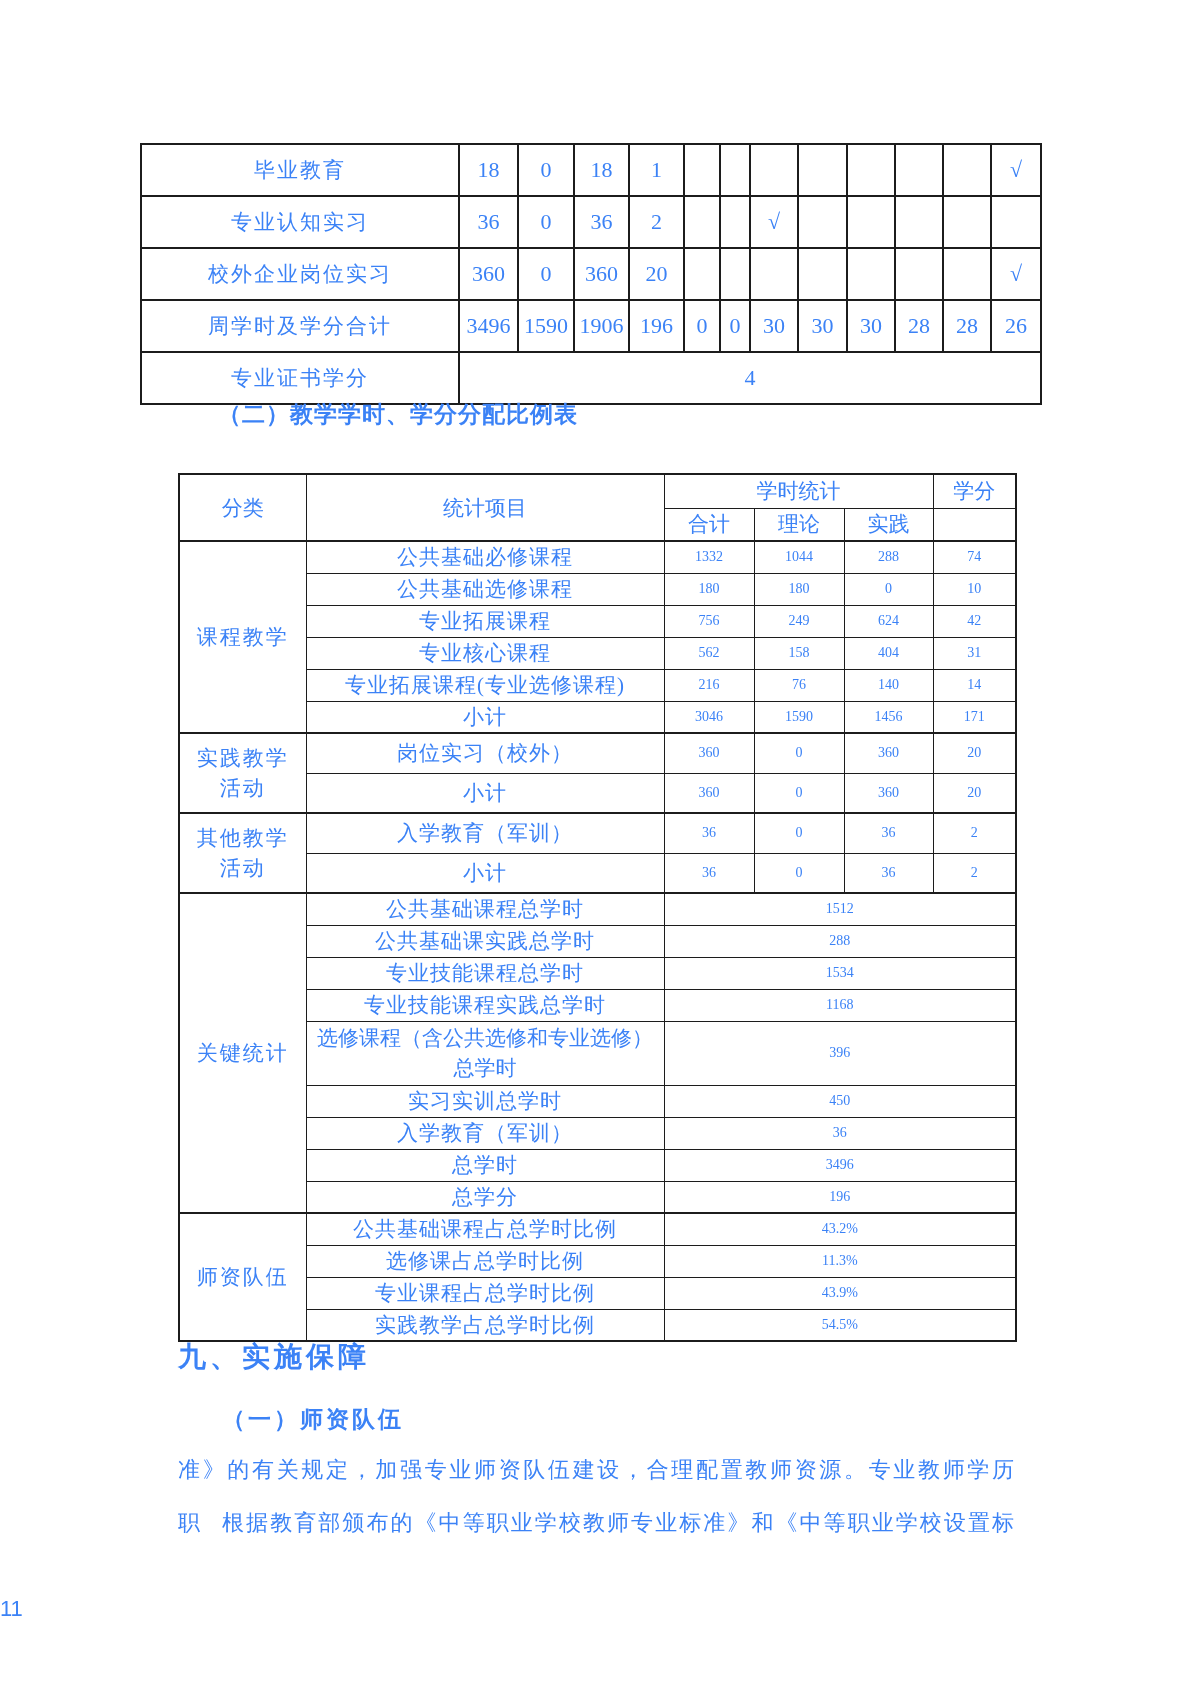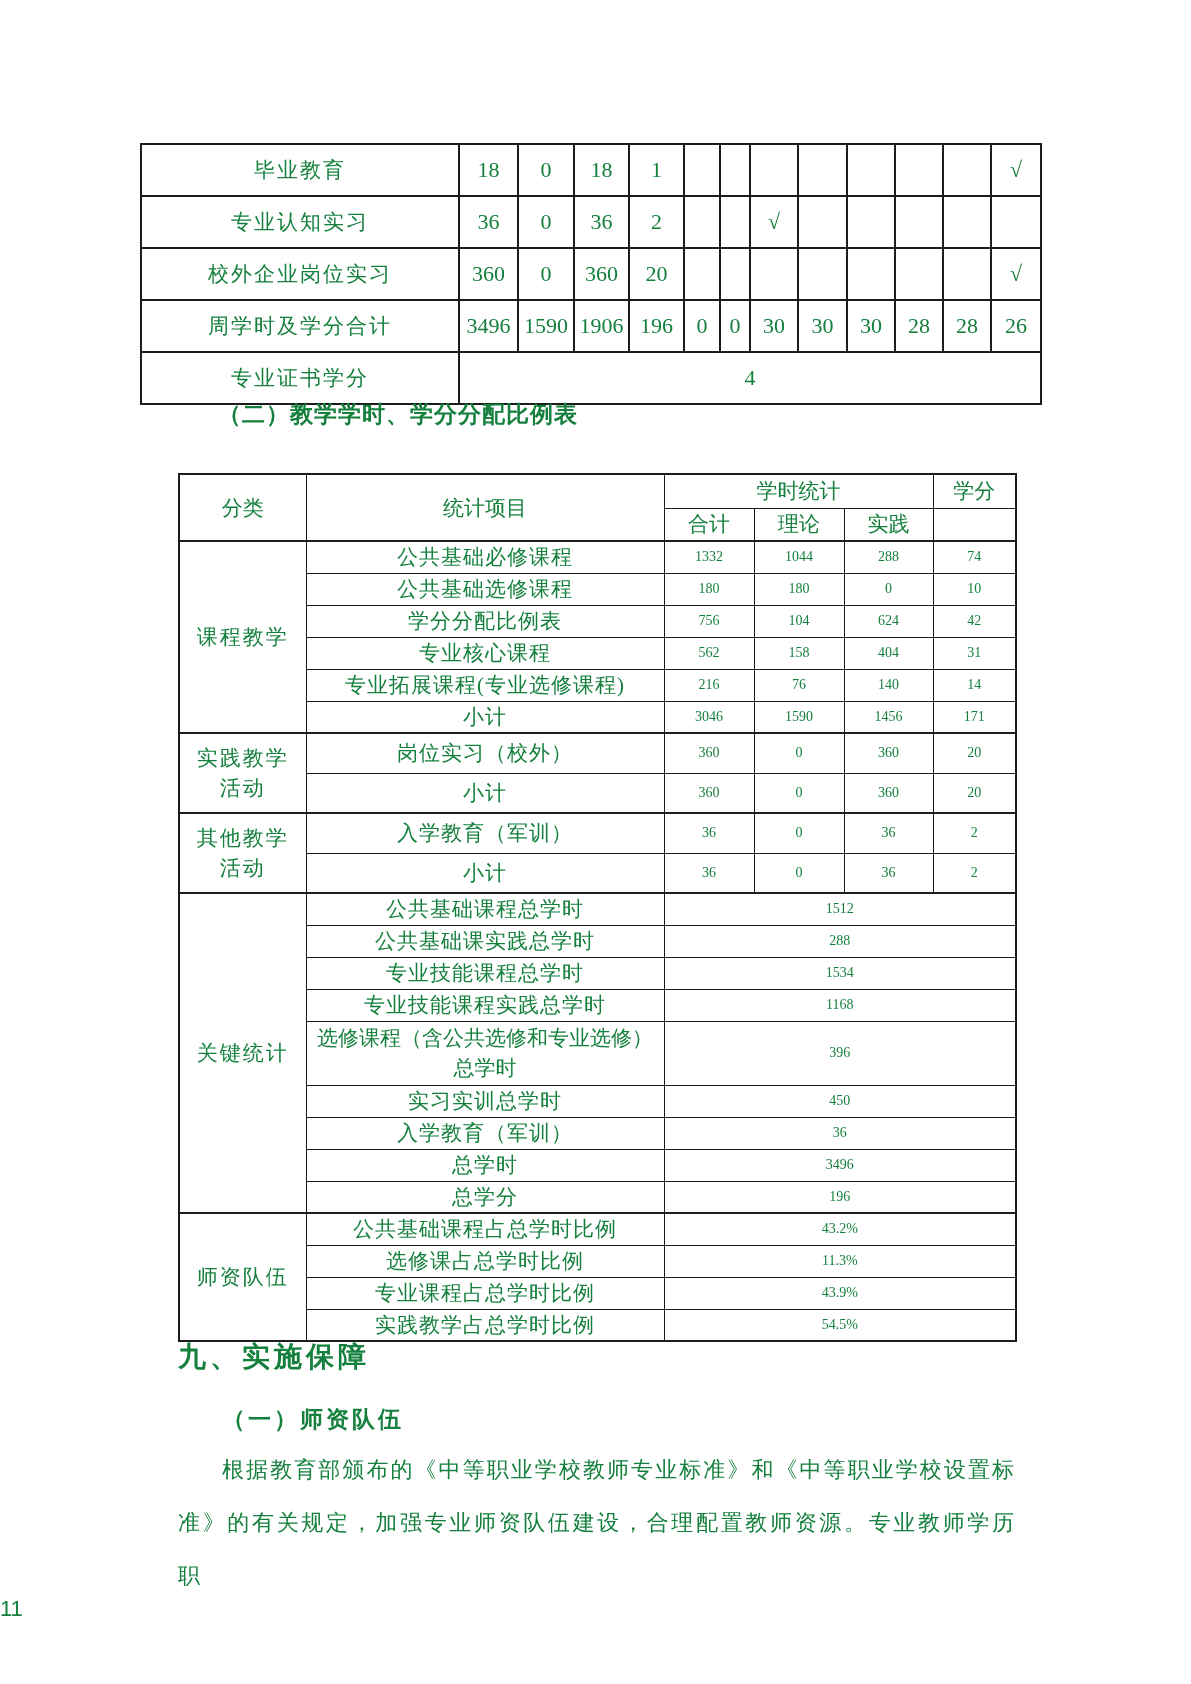--- a/index.html
+++ b/index.html
@@ -2,21 +2,21 @@
 <html><head>
 <meta charset="utf-8">
 <style>
   html,body { margin:0; padding:0; background:#e8e8e8; }
   .page {
     position: relative;
     width: 1191px; height: 1684px;
     margin: 0 auto;
     background: #ffffff;
     font-family: "Liberation Serif", "DejaVu Serif", serif;
-    color: #15803d;
+    color: #3b82f6;
     overflow: hidden;
   }
   table { border-collapse: collapse; table-layout: fixed; }
   td { text-align: center; vertical-align: middle; overflow: hidden; }
 
   
   #t1 { position: absolute; left: 140px; top: 143px; width: 900px; }
   #t1 table { width: 900px; border: 2.4px solid #1c1c1c; }
   #t1 td { border: 2px solid #1c1c1c; font-size: 22px; line-height: 26px; }
   #t1 tr { height: 52px; }
@@ -177,23 +177,23 @@
         <td class="num">74</td>
       </tr>
       <tr>
         <td class="item">公共基础选修课程</td>
         <td class="num">180</td>
         <td class="num">180</td>
         <td class="num">0</td>
         <td class="num">10</td>
       </tr>
       <tr>
-        <td class="item">学分分配比例表</td>
+        <td class="item">专业拓展课程</td>
         <td class="num">756</td>
-        <td class="num">104</td>
+        <td class="num">249</td>
         <td class="num">624</td>
         <td class="num">42</td>
       </tr>
       <tr>
         <td class="item">专业核心课程</td>
         <td class="num">562</td>
         <td class="num">158</td>
         <td class="num">404</td>
         <td class="num">31</td>
       </tr>
@@ -300,19 +300,19 @@
         <td colspan="4" class="num">54.5%</td>
       </tr>
     </tbody>
       </table>
   </div>
 
   <div id="s9title" class="h-bold">九、实施保障</div>
   <div id="s9sub" class="h-bold">（一）师资队伍</div>
 
   <div id="para">
+    <div class="pline">准》的有关规定，加强专业师资队伍建设，合理配置教师资源。专业教师学历职</div>
     <div class="pline first">根据教育部颁布的《中等职业学校教师专业标准》和《中等职业学校设置标</div>
-    <div class="pline">准》的有关规定，加强专业师资队伍建设，合理配置教师资源。专业教师学历职</div>
   </div>
 
   <div id="pagenum">11</div>
 
 </div>
 
 </body></html>

